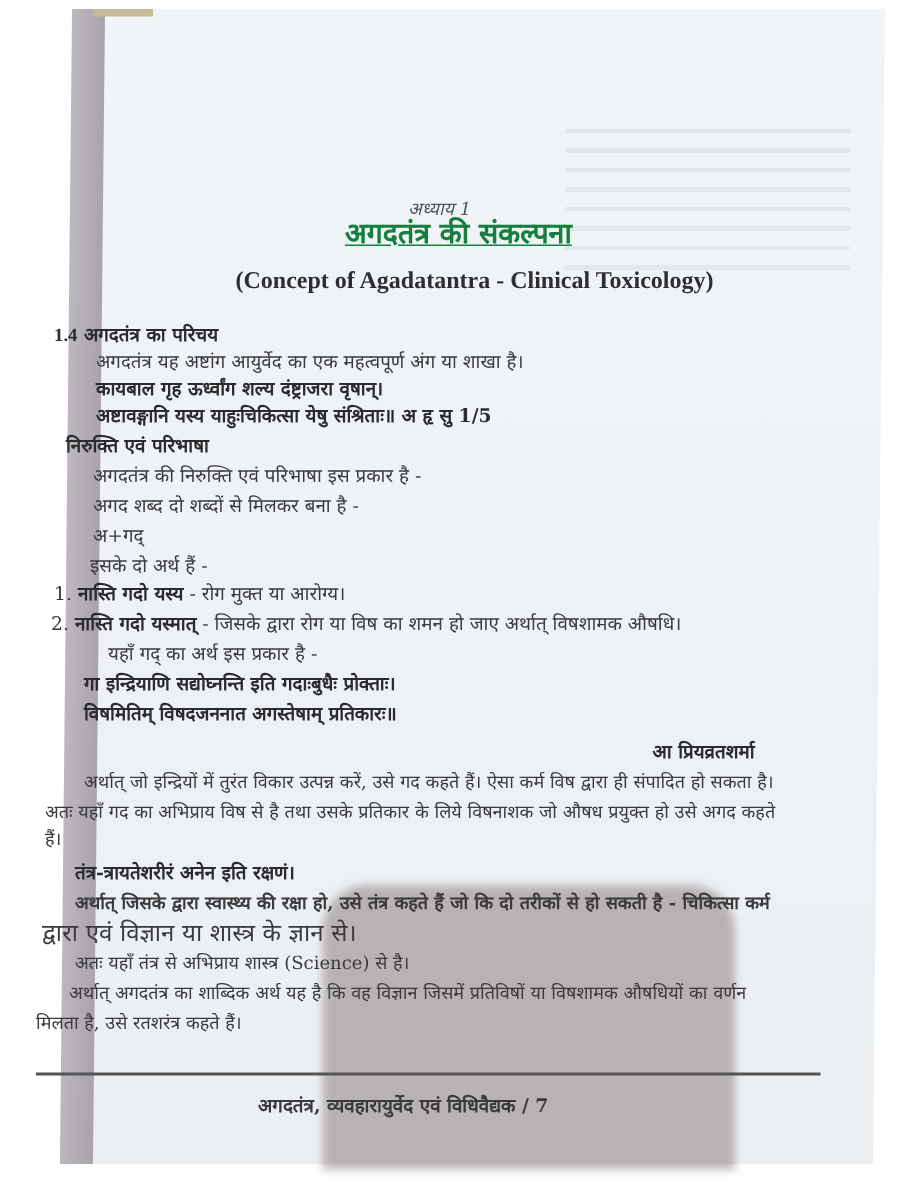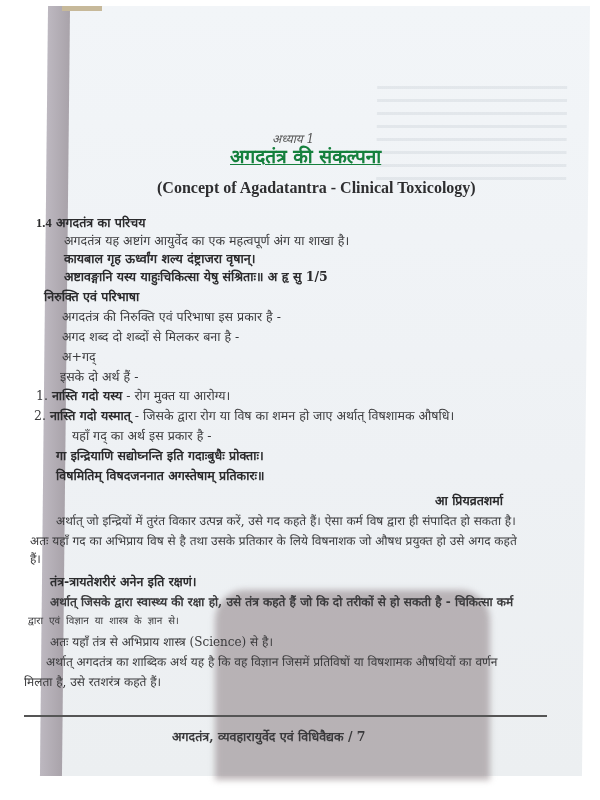--- a/index.html
+++ b/index.html
@@ -78,20 +78,20 @@
   <div class="t b" style="left:56px;top:448px;">गा इन्द्रियाणि सद्योघ्नन्ति इति गदाःबुधैः प्रोक्ताः।</div>
   <div class="t b" style="left:56px;top:468px;">विषमितिम् विषदजननात अगस्तेषाम् प्रतिकारः॥</div>
 
   <div class="t b" style="left:435px;top:493px;">आ प्रियव्रतशर्मा</div>
   <div class="t" style="left:56px;top:513px;font-size:12px;">अर्थात् जो इन्द्रियों में तुरंत विकार उत्पन्न करें, उसे गद कहते हैं। ऐसा कर्म विष द्वारा ही संपादित हो सकता है।</div>
   <div class="t" style="left:30px;top:533px;font-size:12px;">अतः यहाँ गद का अभिप्राय विष से है तथा उसके प्रतिकार के लिये विषनाशक जो औषध प्रयुक्त हो उसे अगद कहते</div>
   <div class="t" style="left:30px;top:551px;font-size:12px;">हैं।</div>
 
   <div class="t b" style="left:50px;top:574px;">तंत्र-त्रायतेशरीरं अनेन इति रक्षणं।</div>
   <div class="t" style="left:50px;top:594px;font-size:12px;font-weight:bold;">अर्थात् जिसके द्वारा स्वास्थ्य की रक्षा हो, उसे तंत्र कहते हैं जो कि दो तरीकों से हो सकती है - चिकित्सा कर्म</div>
-  <div class="t" style="left:28px;top:614px;font-size:10px;font-family:Liberation Mono, monospace;">द्वारा एवं विज्ञान या शास्त्र के ज्ञान से।</div>
+  <div class="t" style="left:28px;top:614px;font-size:16px;">द्वारा एवं विज्ञान या शास्त्र के ज्ञान से।</div>
   <div class="t" style="left:50px;top:634px;font-size:12px;">अतः यहाँ तंत्र से अभिप्राय शास्त्र  (Science) से है।</div>
   <div class="t" style="left:46px;top:654px;font-size:12px;">अर्थात् अगदतंत्र का शाब्दिक अर्थ यह है कि वह विज्ञान जिसमें प्रतिविषों या विषशामक औषधियों का वर्णन</div>
   <div class="t" style="left:24px;top:674px;font-size:12px;">मिलता है, उसे रतशरंत्र कहते हैं।</div>
 
   <div class="footer-rule"></div>
   <div class="t footer">अगदतंत्र, व्यवहारायुर्वेद एवं विधिवैद्यक / 7</div>
 </div>
 
 </body></html>

